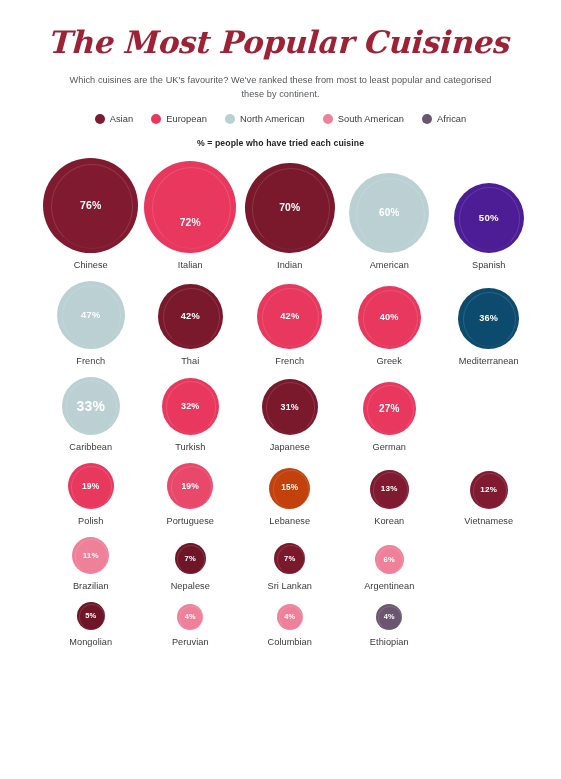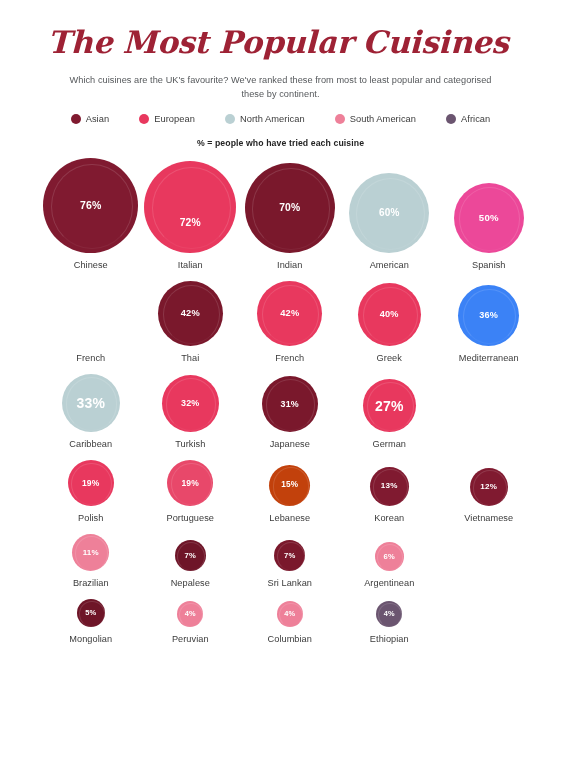--- a/index.html
+++ b/index.html
@@ -45,21 +45,21 @@
     color: #55585b;
     letter-spacing: 0.05px;
   }
 
   
   .legend {
     margin-top: 13px;
     display: flex;
     justify-content: center;
     align-items: center;
-    gap: 30px;
+    gap: 18px;
   }
   .legend-item {
     display: flex;
     align-items: center;
     gap: 5px;
   }
   .legend-dot {
     width: 10px;
     height: 10px;
     border-radius: 50%;
@@ -211,29 +211,34 @@
         <div class="cell">
           <div class="bubble-wrap">
             <div class="bubble" style="width: 80px; height: 80px; background: rgb(186, 208, 211);">
               <span class="bubble-value" style="font-size: 10px;">60%</span>
             </div>
           </div>
           <div class="cell-label">American</div>
         </div>
         <div class="cell">
           <div class="bubble-wrap">
-            <div class="bubble" style="width: 70px; height: 70px; background: #ec4899;">
+            <div class="bubble" style="width: 70px; height: 70px; background: #4c1d95;">
               <span class="bubble-value" style="font-size: 9.6px;">50%</span>
             </div>
           </div>
           <div class="cell-label">Spanish</div>
         </div>
       </div>
       <div class="grid-row">
         <div class="cell">
+          <div class="bubble-wrap">
+            <div class="bubble" style="width: 68px; height: 68px; background: rgb(186, 208, 211);">
+              <span class="bubble-value" style="font-size: 9.4px;">47%</span>
+            </div>
+          </div>
           <div class="cell-label">French</div>
         </div>
         <div class="cell">
           <div class="bubble-wrap">
             <div class="bubble" style="width: 65px; height: 65px; background: rgb(122, 24, 44);">
               <span class="bubble-value" style="font-size: 9.3px;">42%</span>
             </div>
           </div>
           <div class="cell-label">Thai</div>
         </div>
@@ -248,21 +253,21 @@
         <div class="cell">
           <div class="bubble-wrap">
             <div class="bubble" style="width: 63px; height: 63px; background: rgb(232, 56, 94);">
               <span class="bubble-value" style="font-size: 9.2px;">40%</span>
             </div>
           </div>
           <div class="cell-label">Greek</div>
         </div>
         <div class="cell">
           <div class="bubble-wrap">
-            <div class="bubble" style="width: 61px; height: 61px; background: #3b82f6;">
+            <div class="bubble" style="width: 61px; height: 61px; background: #0c4a6e;">
               <span class="bubble-value" style="font-size: 9.1px;">36%</span>
             </div>
           </div>
           <div class="cell-label">Mediterranean</div>
         </div>
       </div>
       <div class="grid-row">
         <div class="cell">
           <div class="bubble-wrap">
             <div class="bubble" style="width: 58px; height: 58px; background: rgb(186, 208, 211);">
@@ -283,21 +288,21 @@
           <div class="bubble-wrap">
             <div class="bubble" style="width: 56px; height: 56px; background: rgb(122, 24, 44); justify-content: center;">
               <span class="bubble-value" style="font-size: 8.9px;">31%</span>
             </div>
           </div>
           <div class="cell-label">Japanese</div>
         </div>
         <div class="cell">
           <div class="bubble-wrap">
             <div class="bubble" style="width: 53px; height: 53px; background: rgb(232, 56, 94);">
-              <span class="bubble-value" style="font-size: 14px;">27%</span>
+              <span class="bubble-value" style="font-size: 10px;">27%</span>
             </div>
           </div>
           <div class="cell-label">German</div>
         </div>
       </div>
       <div class="grid-row">
         <div class="cell">
           <div class="bubble-wrap">
             <div class="bubble" style="width: 46px; height: 46px; background: rgb(232, 56, 94);">
               <span class="bubble-value" style="font-size: 8.5px;">19%</span>

